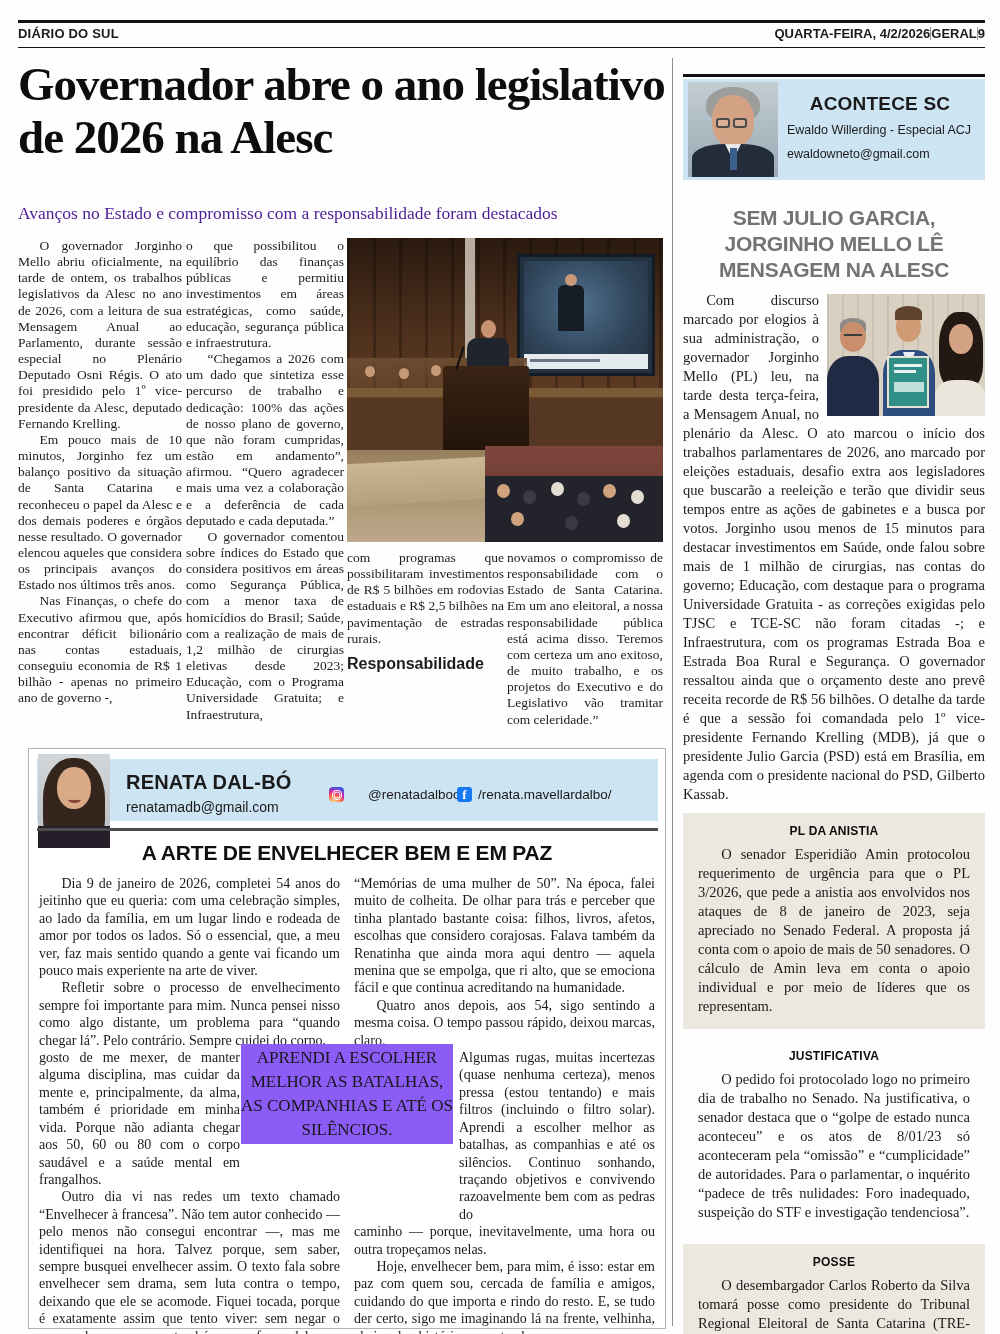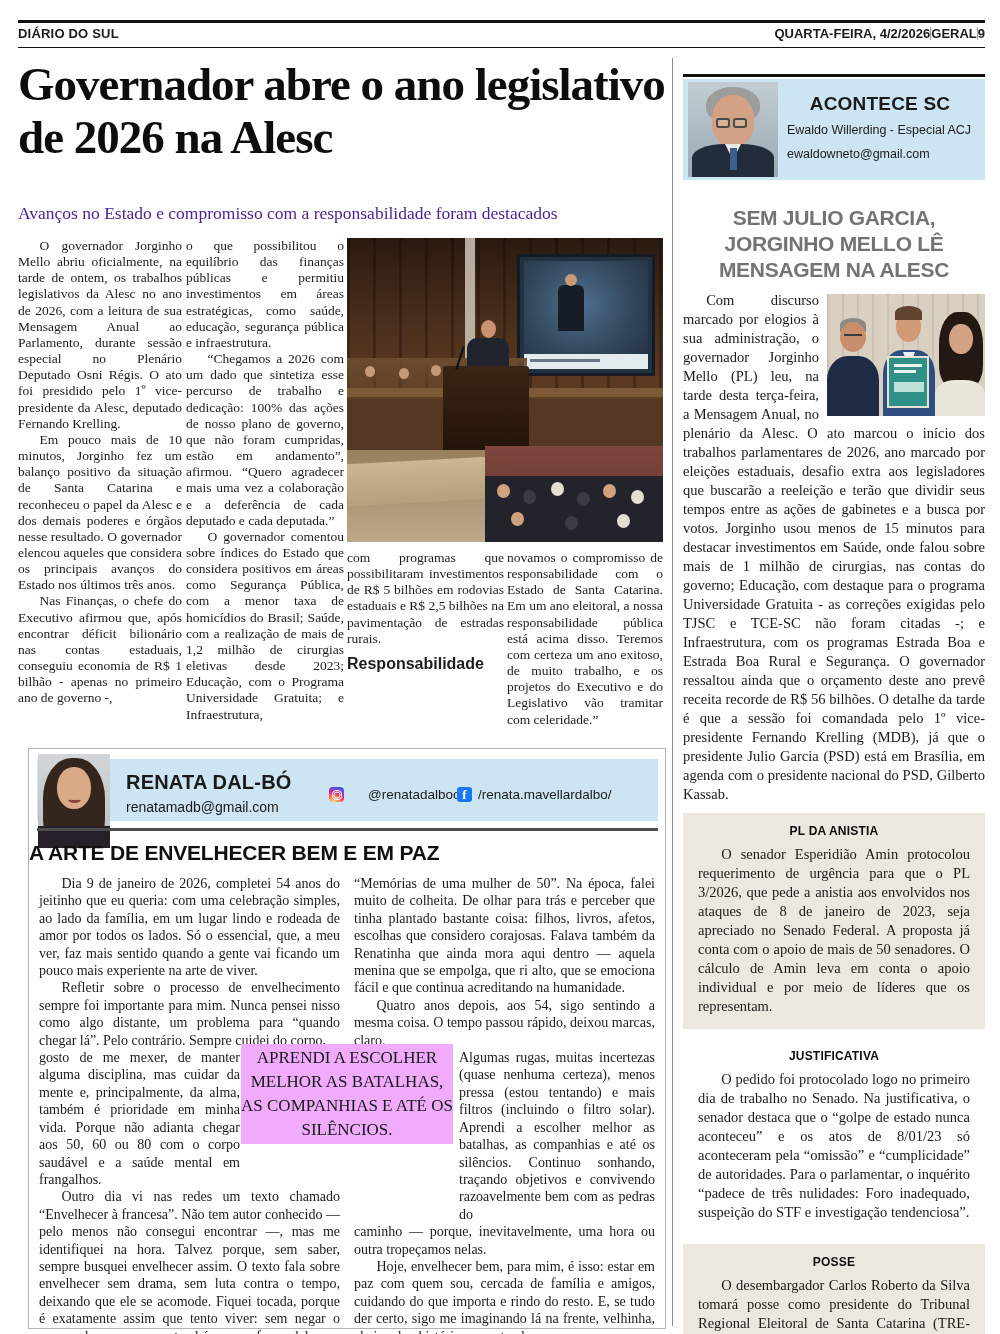--- a/index.html
+++ b/index.html
@@ -118,28 +118,28 @@
   .social { position:absolute; top:38px; display:flex; align-items:center; gap:6px; font-family:"Liberation Sans",sans-serif; font-size:13.5px; }
   .social.ig { left:300px;gap:24px; }
   .social.fb { left:428px; }
   .ig-icon { width:15px; height:15px; border-radius:4px; position:relative;
      background:radial-gradient(circle at 30% 110%, #fdf497 0%, #fd5949 45%, #d6249f 60%, #285AEB 90%); }
   .ig-icon::before { content:""; position:absolute; inset:2.5px; border:1.5px solid #fff; border-radius:4px; }
   .ig-icon::after { content:""; position:absolute; left:50%; top:50%; width:5px; height:5px; border:1.5px solid #fff; border-radius:50%; transform:translate(-50%,-50%); }
   .fb-icon { width:15px; height:15px; border-radius:3px; background:#1877f2; color:#fff; font-family:"Liberation Serif",serif; font-weight:700; font-size:13px; text-align:center; line-height:15px; }
   .fb-icon::before { content:"f"; }
   .renata-rule { position:absolute; left:8px; top:79px; width:621px; height:3px; background:#4d4d4d; }
-  .renata-title { position:absolute; left:0; top:92px; width:100%; text-align:left; font-family:"Liberation Sans",sans-serif; font-weight:700; font-size:21px; letter-spacing:-.2px; color:#101010; }
+  .renata-title { position:absolute; left:0; top:92px; width:100%; text-align:center; font-family:"Liberation Sans",sans-serif; font-weight:700; font-size:21px; letter-spacing:-.2px; color:#101010; }
   .renata-cols { position:absolute; left:10px; top:126px; width:616px; display:flex; gap:14px; }
   .rcol { width:301px; font-size:14px; line-height:17.4px; text-align:justify; }
   .rcol p.ind { text-indent:1.6em; }
   .narrow-r { margin-right:100px; }
   .narrow-l { margin-left:105px; }
   .pull-quote { position:absolute; left:50%; top:295px; transform:translateX(-50%); width:212px;
-     text-align:center; font-size:17px; line-height:24px; color:#171717; background:#f0abfc; padding:2px 0; }
+     text-align:center; font-size:17px; line-height:24px; color:#171717; background:#8b5cf6; padding:2px 0; }
 </style>
 </head>
 <body>
 
 <div class="page">
 
   <div class="abs rule-top"></div>
   <div class="abs mast-left">DIÁRIO DO SUL</div>
   <div class="abs mast-right">
     <span class="date">QUARTA-FEIRA, 4/2/2026</span>

